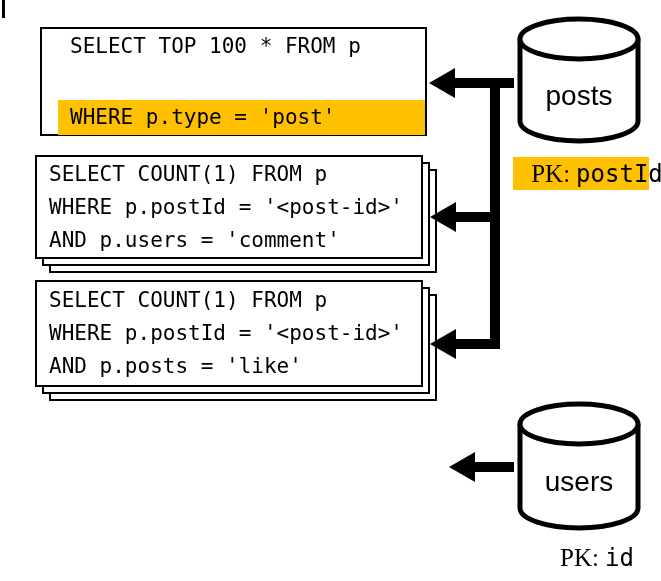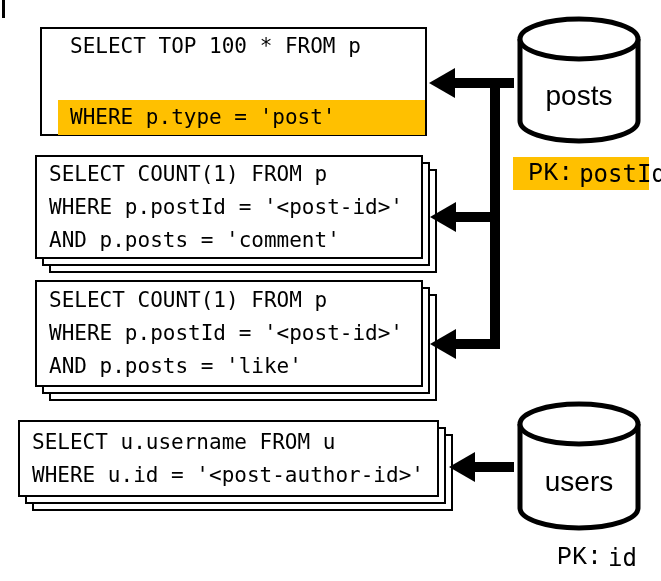--- a/index.html
+++ b/index.html
@@ -66,21 +66,21 @@
     font-size:28px;line-height:30px;
   }
   .posts-label{top:81px;}
   .users-label{top:467px;}
 
   .pk{
     position:absolute;left:513px;width:136px;height:33px;
     display:flex;align-items:center;justify-content:center;
     font-size:25px;
   }
-  .pk .prefix{font-family:Liberation Mono, monospace;margin-right:6px;padding-left:32px;}
+  .pk .prefix{font-family:Liberation Serif, serif;margin-right:6px;padding-left:32px;}
   .pk .field{font-family:"DejaVu Sans Mono","Liberation Mono",monospace;font-size:24px;}
   .pk-posts{top:157px;background:#FFC000;}
   .pk-users{top:541px;background:transparent;}
 </style>
 </head>
 <body>
 
 <div class="canvas">
 
   <div class="artifact"></div>
@@ -91,42 +91,34 @@
       <div class="qline">WHERE p.type = 'post'</div>
     </div>
   </div>
 
   <div class="stack stack2">
     <div class="sheet s2"></div>
     <div class="sheet s1"></div>
     <div class="qbox main">
       <div class="qline">SELECT COUNT(1) FROM p</div>
       <div class="qline">WHERE p.postId = '&lt;post-id&gt;'</div>
-      <div class="qline">AND p.posts = 'comment'</div>
+      <div class="qline">AND p.users = 'comment'</div>
     </div>
   </div>
 
   <div class="stack stack3">
     <div class="sheet s2"></div>
     <div class="sheet s1"></div>
     <div class="qbox main">
       <div class="qline">SELECT COUNT(1) FROM p</div>
       <div class="qline">WHERE p.postId = '&lt;post-id&gt;'</div>
       <div class="qline">AND p.posts = 'like'</div>
     </div>
   </div>
 
-  <div class="stack stack4">
-    <div class="sheet s2"></div>
-    <div class="sheet s1"></div>
-    <div class="qbox main">
-      <div class="qline">SELECT u.username FROM u</div>
-      <div class="qline">WHERE u.id = '&lt;post-author-id&gt;'</div>
-    </div>
-  </div>
 
   <svg class="layer" width="661" height="581" viewBox="0 0 661 581" xmlns="http://www.w3.org/2000/svg">
 
     <g>
       <path d="M520 39 L520 121 A59 20 0 0 0 638 121 L638 39" fill="#fff" stroke="#000" stroke-width="5"></path>
       <ellipse cx="579" cy="39" rx="59" ry="20" fill="#fff" stroke="#000" stroke-width="5"></ellipse>
     </g>
 
     <g>
       <path d="M520 424 L520 508 A59 20 0 0 0 638 508 L638 424" fill="#fff" stroke="#000" stroke-width="5"></path>

